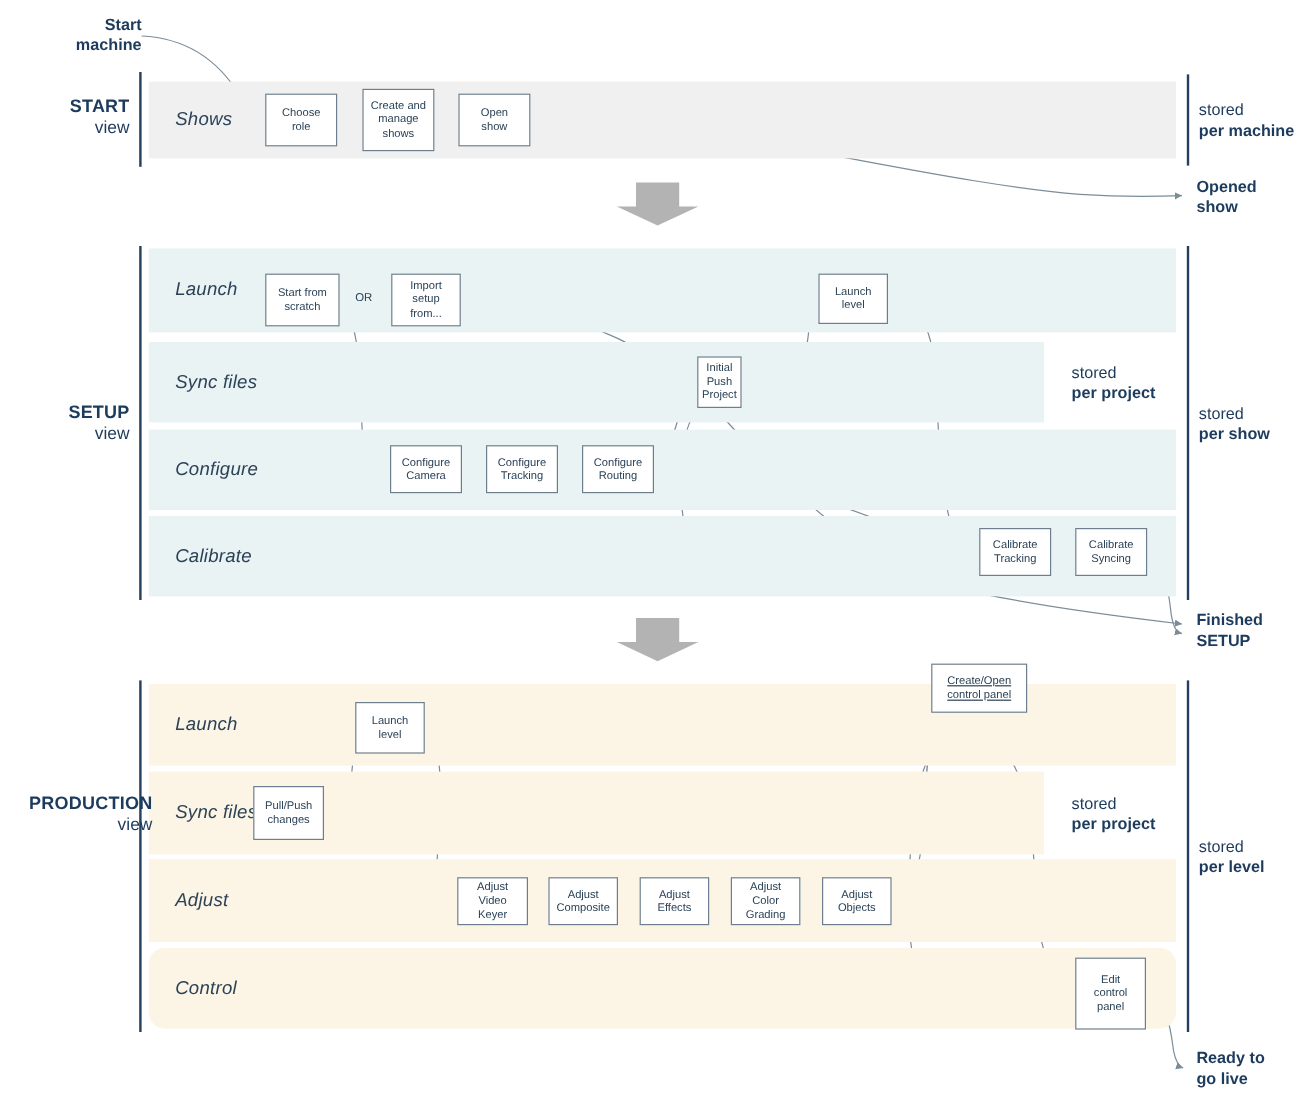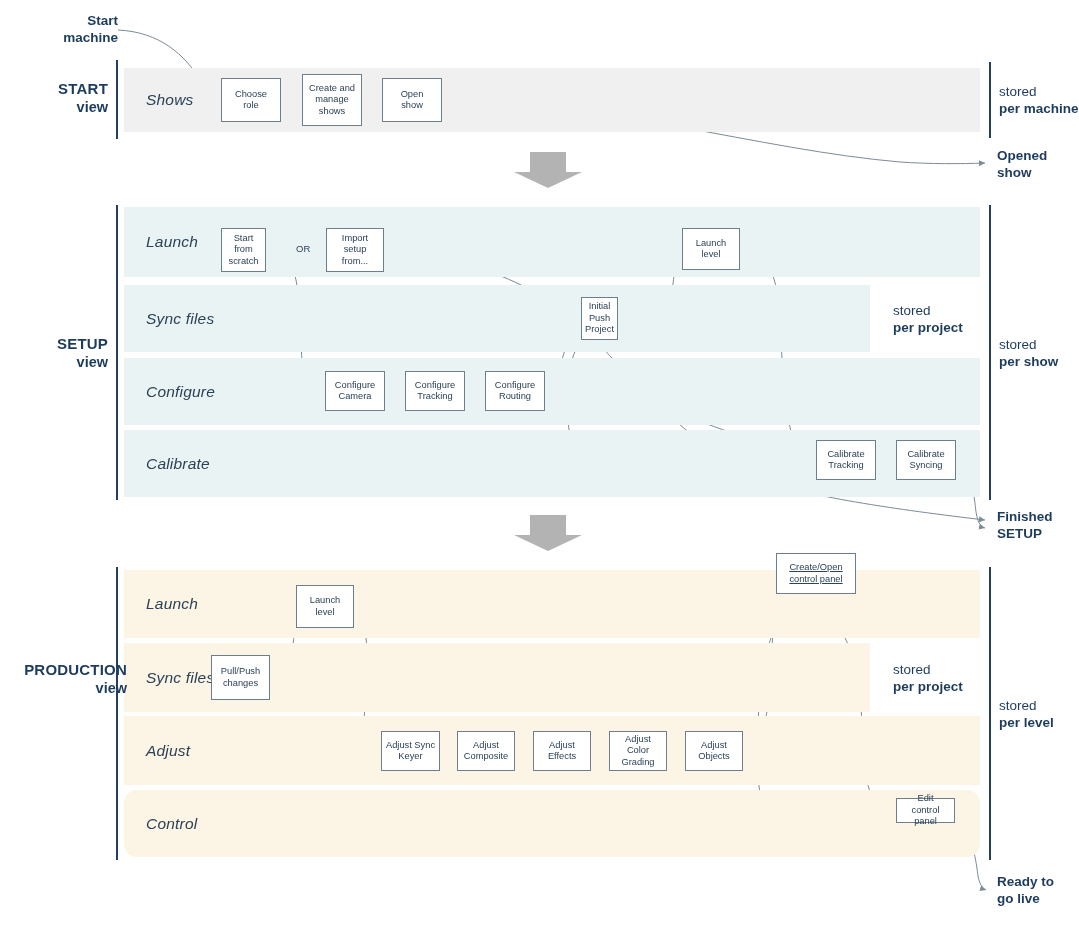--- a/index.html
+++ b/index.html
@@ -22,21 +22,21 @@
     letter-spacing:.2px;
   }
 
   
   .bracket{position:absolute;z-index:3;border-left:2.4px solid #24405e;}
   .phase-caption{
     position:absolute;z-index:3;text-align:right;line-height:19px;
     font-size:14.5px;color:#1d3b5c;white-space:nowrap;
   }
   .phase-caption .strong{font-weight:bold;display:block;font-size:15px;letter-spacing:.2px;}
-  .phase-caption .light{display:block;font-weight:700;}
+  .phase-caption .light{display:block;font-weight:400;}
 
   
   .node{
     position:absolute;z-index:4;
     background:#ffffff;
     border:1px solid #6d7f8e;
     box-sizing:border-box;
     display:flex;align-items:center;justify-content:center;
     text-align:center;
     font-size:9.3px;line-height:11.5px;
@@ -216,21 +216,21 @@
   <div class="band" style="left:124px;top:285px;width:746px;height:67px;background:#eaf3f4;">
     <span class="band-label">Sync files</span>
   </div>
   <div class="band" style="left:124px;top:358px;width:856px;height:67px;background:#eaf3f4;">
     <span class="band-label">Configure</span>
   </div>
   <div class="band" style="left:124px;top:430px;width:856px;height:67px;background:#eaf3f4;">
     <span class="band-label">Calibrate</span>
   </div>
 
-  <div class="node" style="left:221px;top:228px;width:45px;height:44px;">
+  <div class="node" style="left:221px;top:228px;width:62px;height:44px;">
     <span>
       <span>Start from</span><br>
       <span>scratch</span>
     </span>
   </div>
   <div class="edge-label" style="left:294px;top:243px;">OR</div>
   <div class="node" style="left:326px;top:228px;width:58px;height:44px;justify-content:center;">
     <span>
       <span>Import setup</span><br>
       <span>from...</span>
@@ -334,21 +334,21 @@
 
   <div class="node" style="left:211px;top:655px;width:59px;height:45px;">
     <span>
       <span>Pull/Push</span><br>
       <span>changes</span>
     </span>
   </div>
 
   <div class="node" style="left:381px;top:731px;width:59px;height:40px;">
     <span>
-      <span>Adjust Sync</span><br>
+      <span>Adjust Video</span><br>
       <span>Keyer</span>
     </span>
   </div>
   <div class="node" style="left:457px;top:731px;width:58px;height:40px;">
     <span>
       <span>Adjust</span><br>
       <span>Composite</span>
     </span>
   </div>
   <div class="node" style="left:533px;top:731px;width:58px;height:40px;">
@@ -363,21 +363,21 @@
       <span>Grading</span>
     </span>
   </div>
   <div class="node" style="left:685px;top:731px;width:58px;height:40px;">
     <span>
       <span>Adjust</span><br>
       <span>Objects</span>
     </span>
   </div>
 
-  <div class="node" style="left:896px;top:798px;width:59px;height:25px;text-align:center;">
+  <div class="node" style="left:896px;top:798px;width:59px;height:60px;text-align:center;">
     <span>
       <span>Edit</span><br>
       <span>control panel</span>
     </span>
   </div>
 
   <div class="scope-plain" style="left:893px;top:661px;">
     <span class="light">stored</span>
     <span class="strong">per project</span>
   </div>

